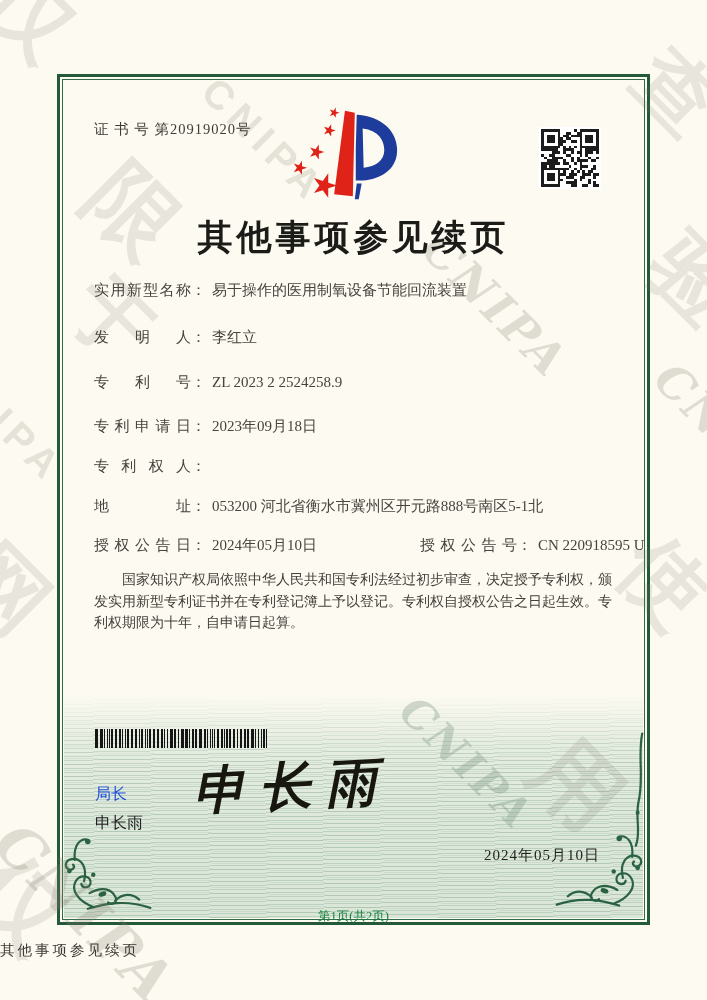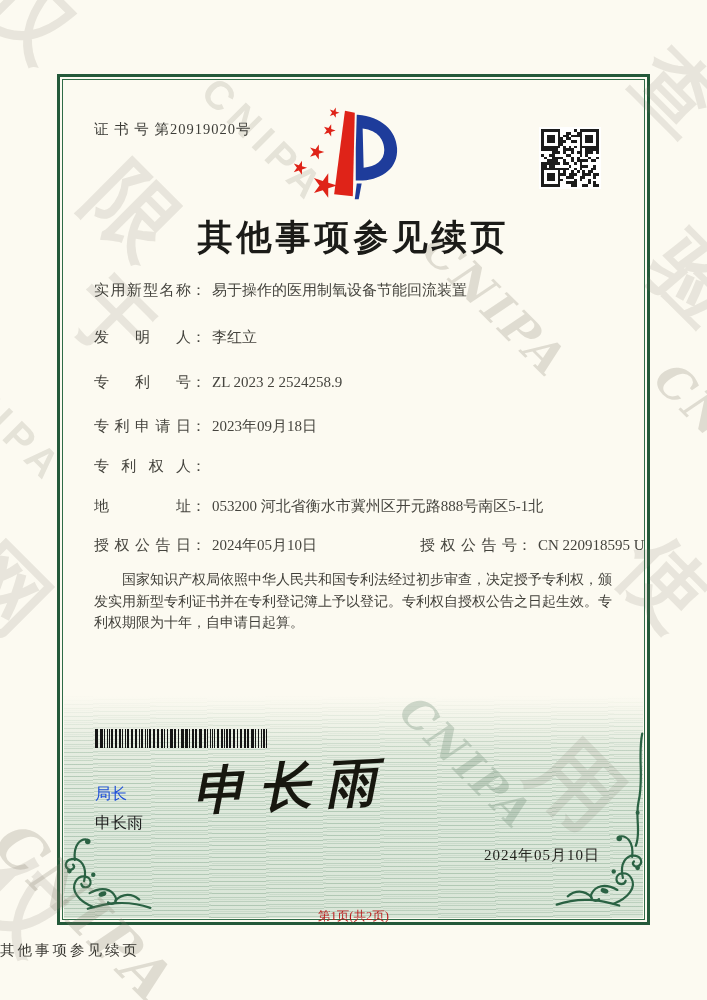--- a/index.html
+++ b/index.html
@@ -70,21 +70,21 @@
   .paras p + p{margin-top:8px;}
   .barcode{position:absolute;left:95px;top:729px;width:176px;height:19px;}
   .director-title{position:absolute;left:95px;top:784px;font-size:16px;color:#1d4ed8;font-family:"Liberation Sans",sans-serif;}
   .director-name{position:absolute;left:95px;top:813px;font-size:16px;color:#222;font-family:"Liberation Sans",sans-serif;}
   .signature{
     position:absolute;left:193px;top:752px;font-size:52px;letter-spacing:14px;
     color:#17170F;font-style:italic;font-weight:700;transform:rotate(-3deg);
     font-family:"DejaVu Serif",serif;
   }
   .issue-date{position:absolute;left:484px;top:846px;font-size:15px;color:#24241F;letter-spacing:1px;}
-  .page-no{position:absolute;left:57px;top:908px;width:593px;text-align:center;font-size:12.5px;color:#b91c1c;}
+  .page-no{position:absolute;left:57px;top:908px;width:593px;text-align:center;font-size:12.5px;color:#15803d;}
   .footer-note{position:absolute;left:0;top:941px;width:707px;text-align:left;font-size:14.5px;letter-spacing:3px;color:#3B3A34;}
 </style>
 </head>
 <body>
 
 <div class="page">
 
   <div id="wm-layer">
       <span class="wm-char" style="left: -12px; top: -28px; font-size: 86px;">仅</span>
       <span class="wm-char" style="left: 88px; top: 168px; font-size: 88px;">限</span>

